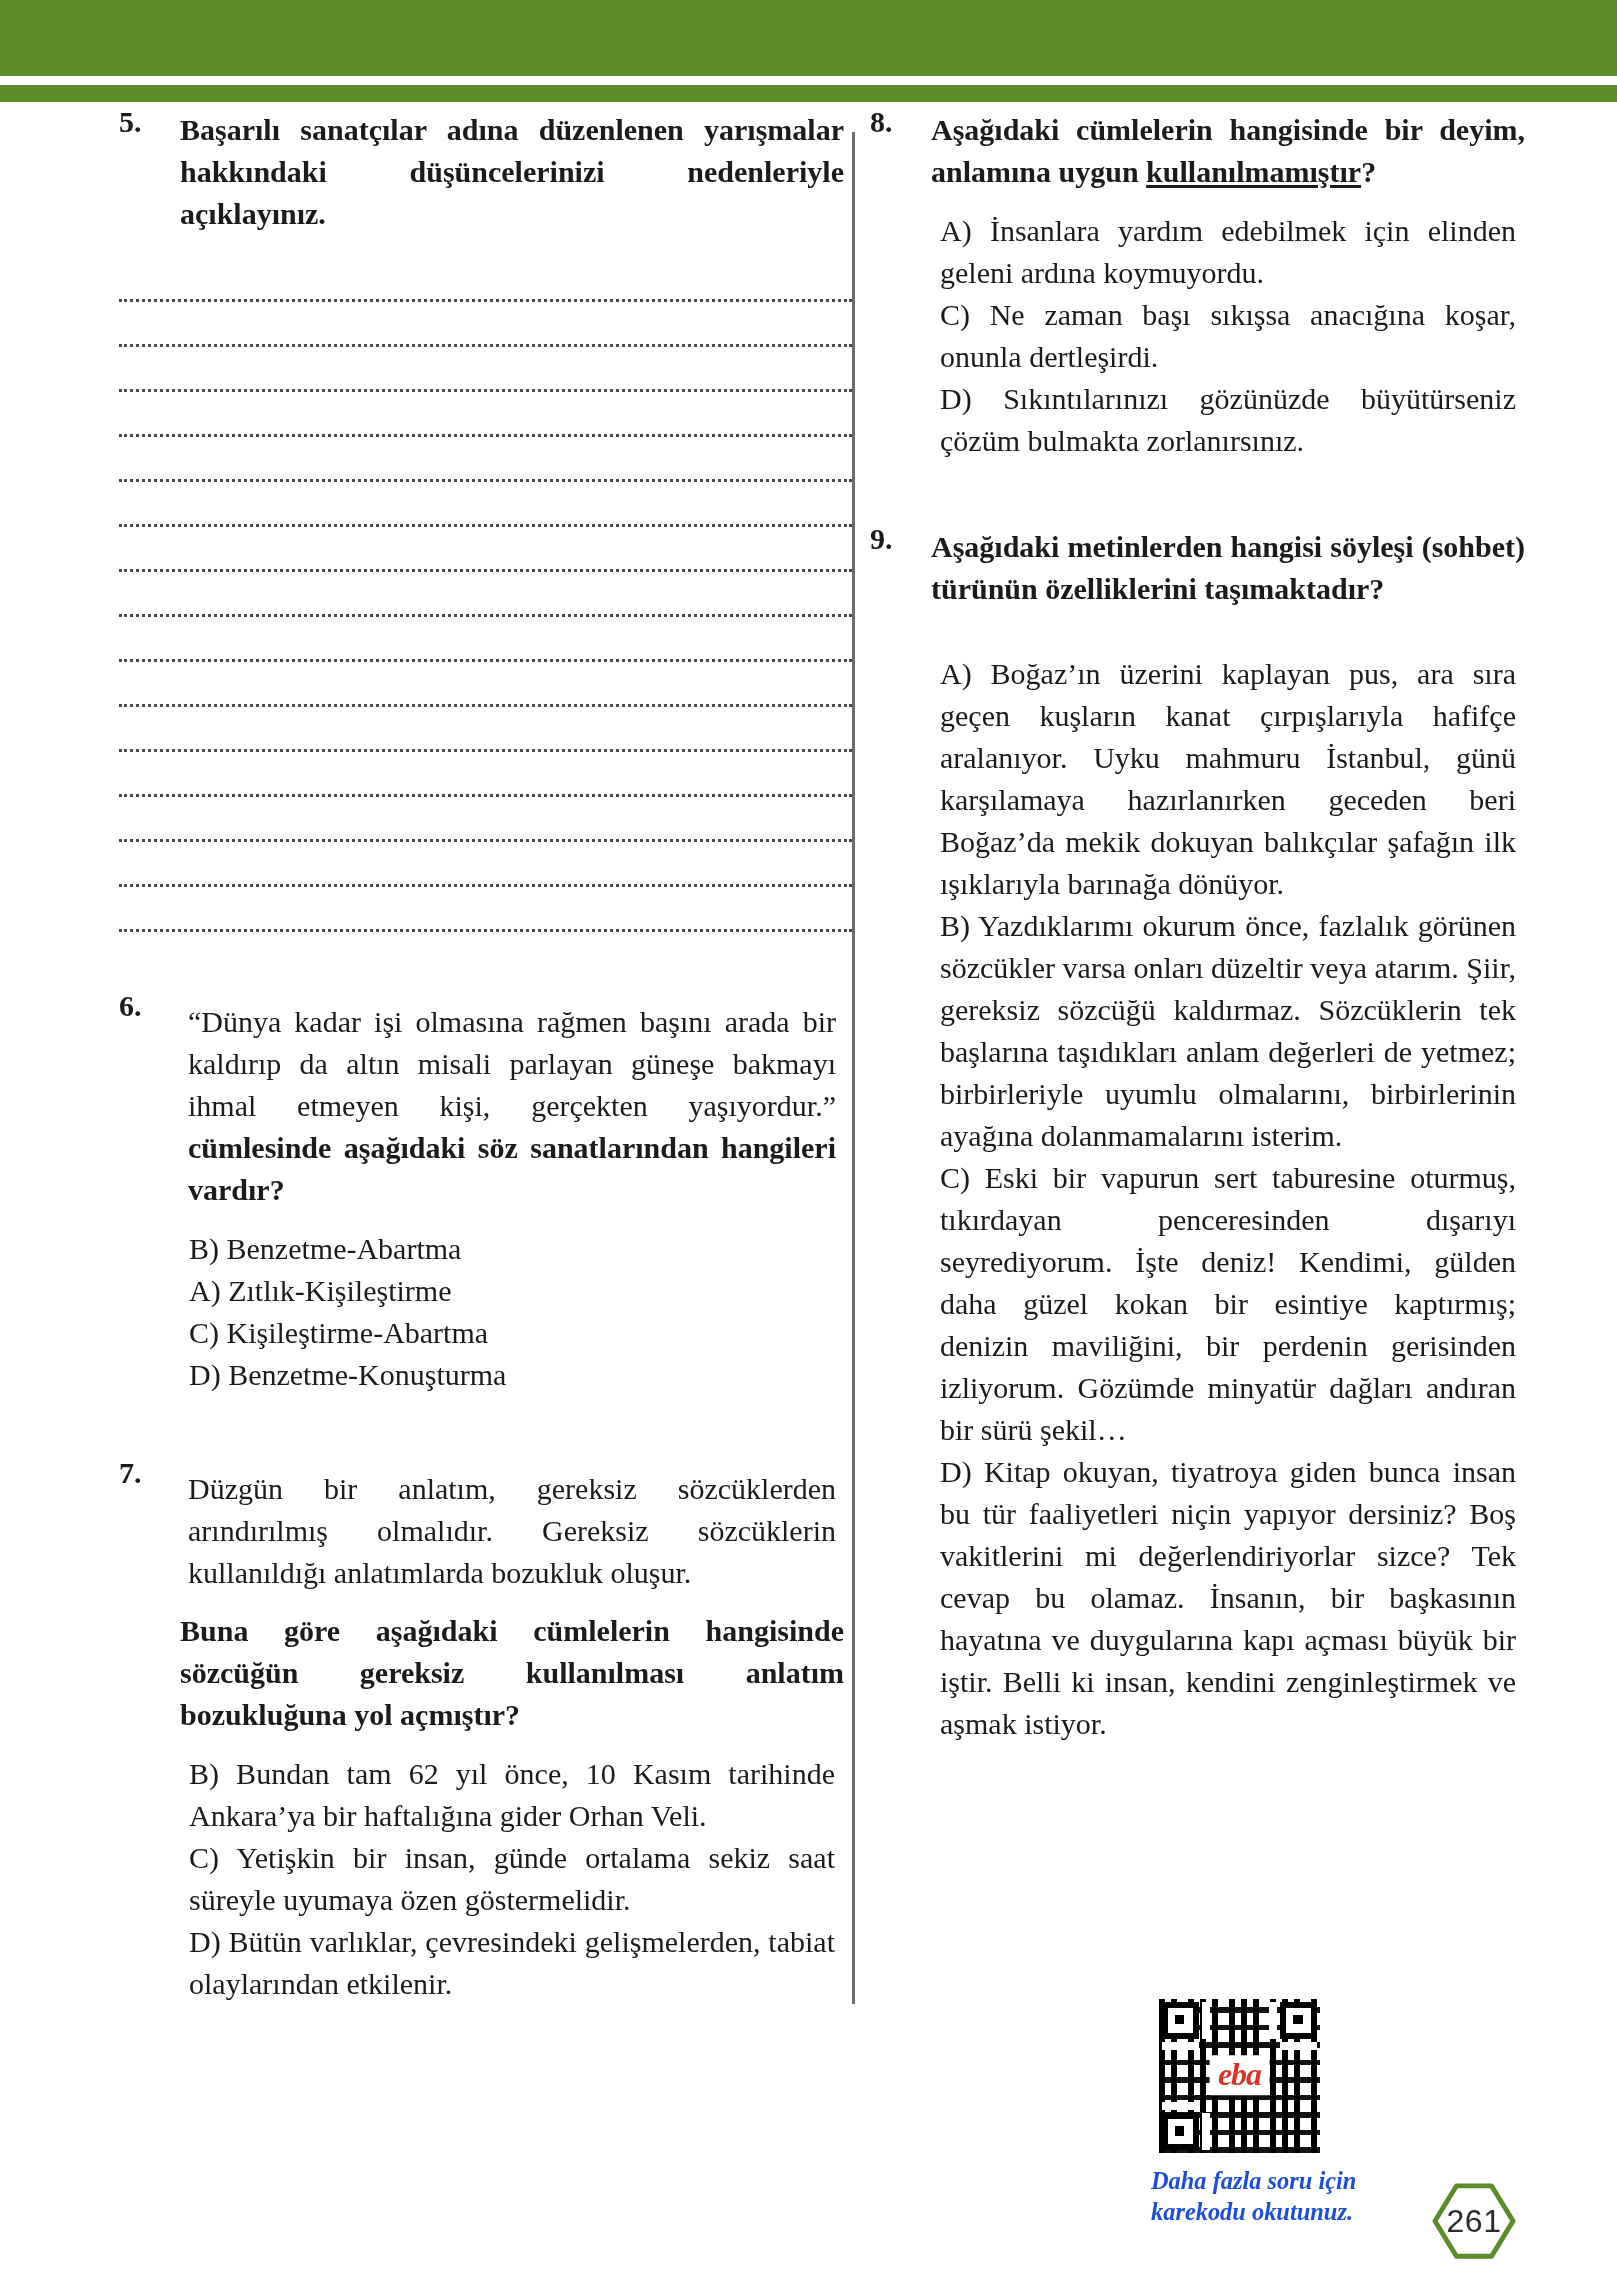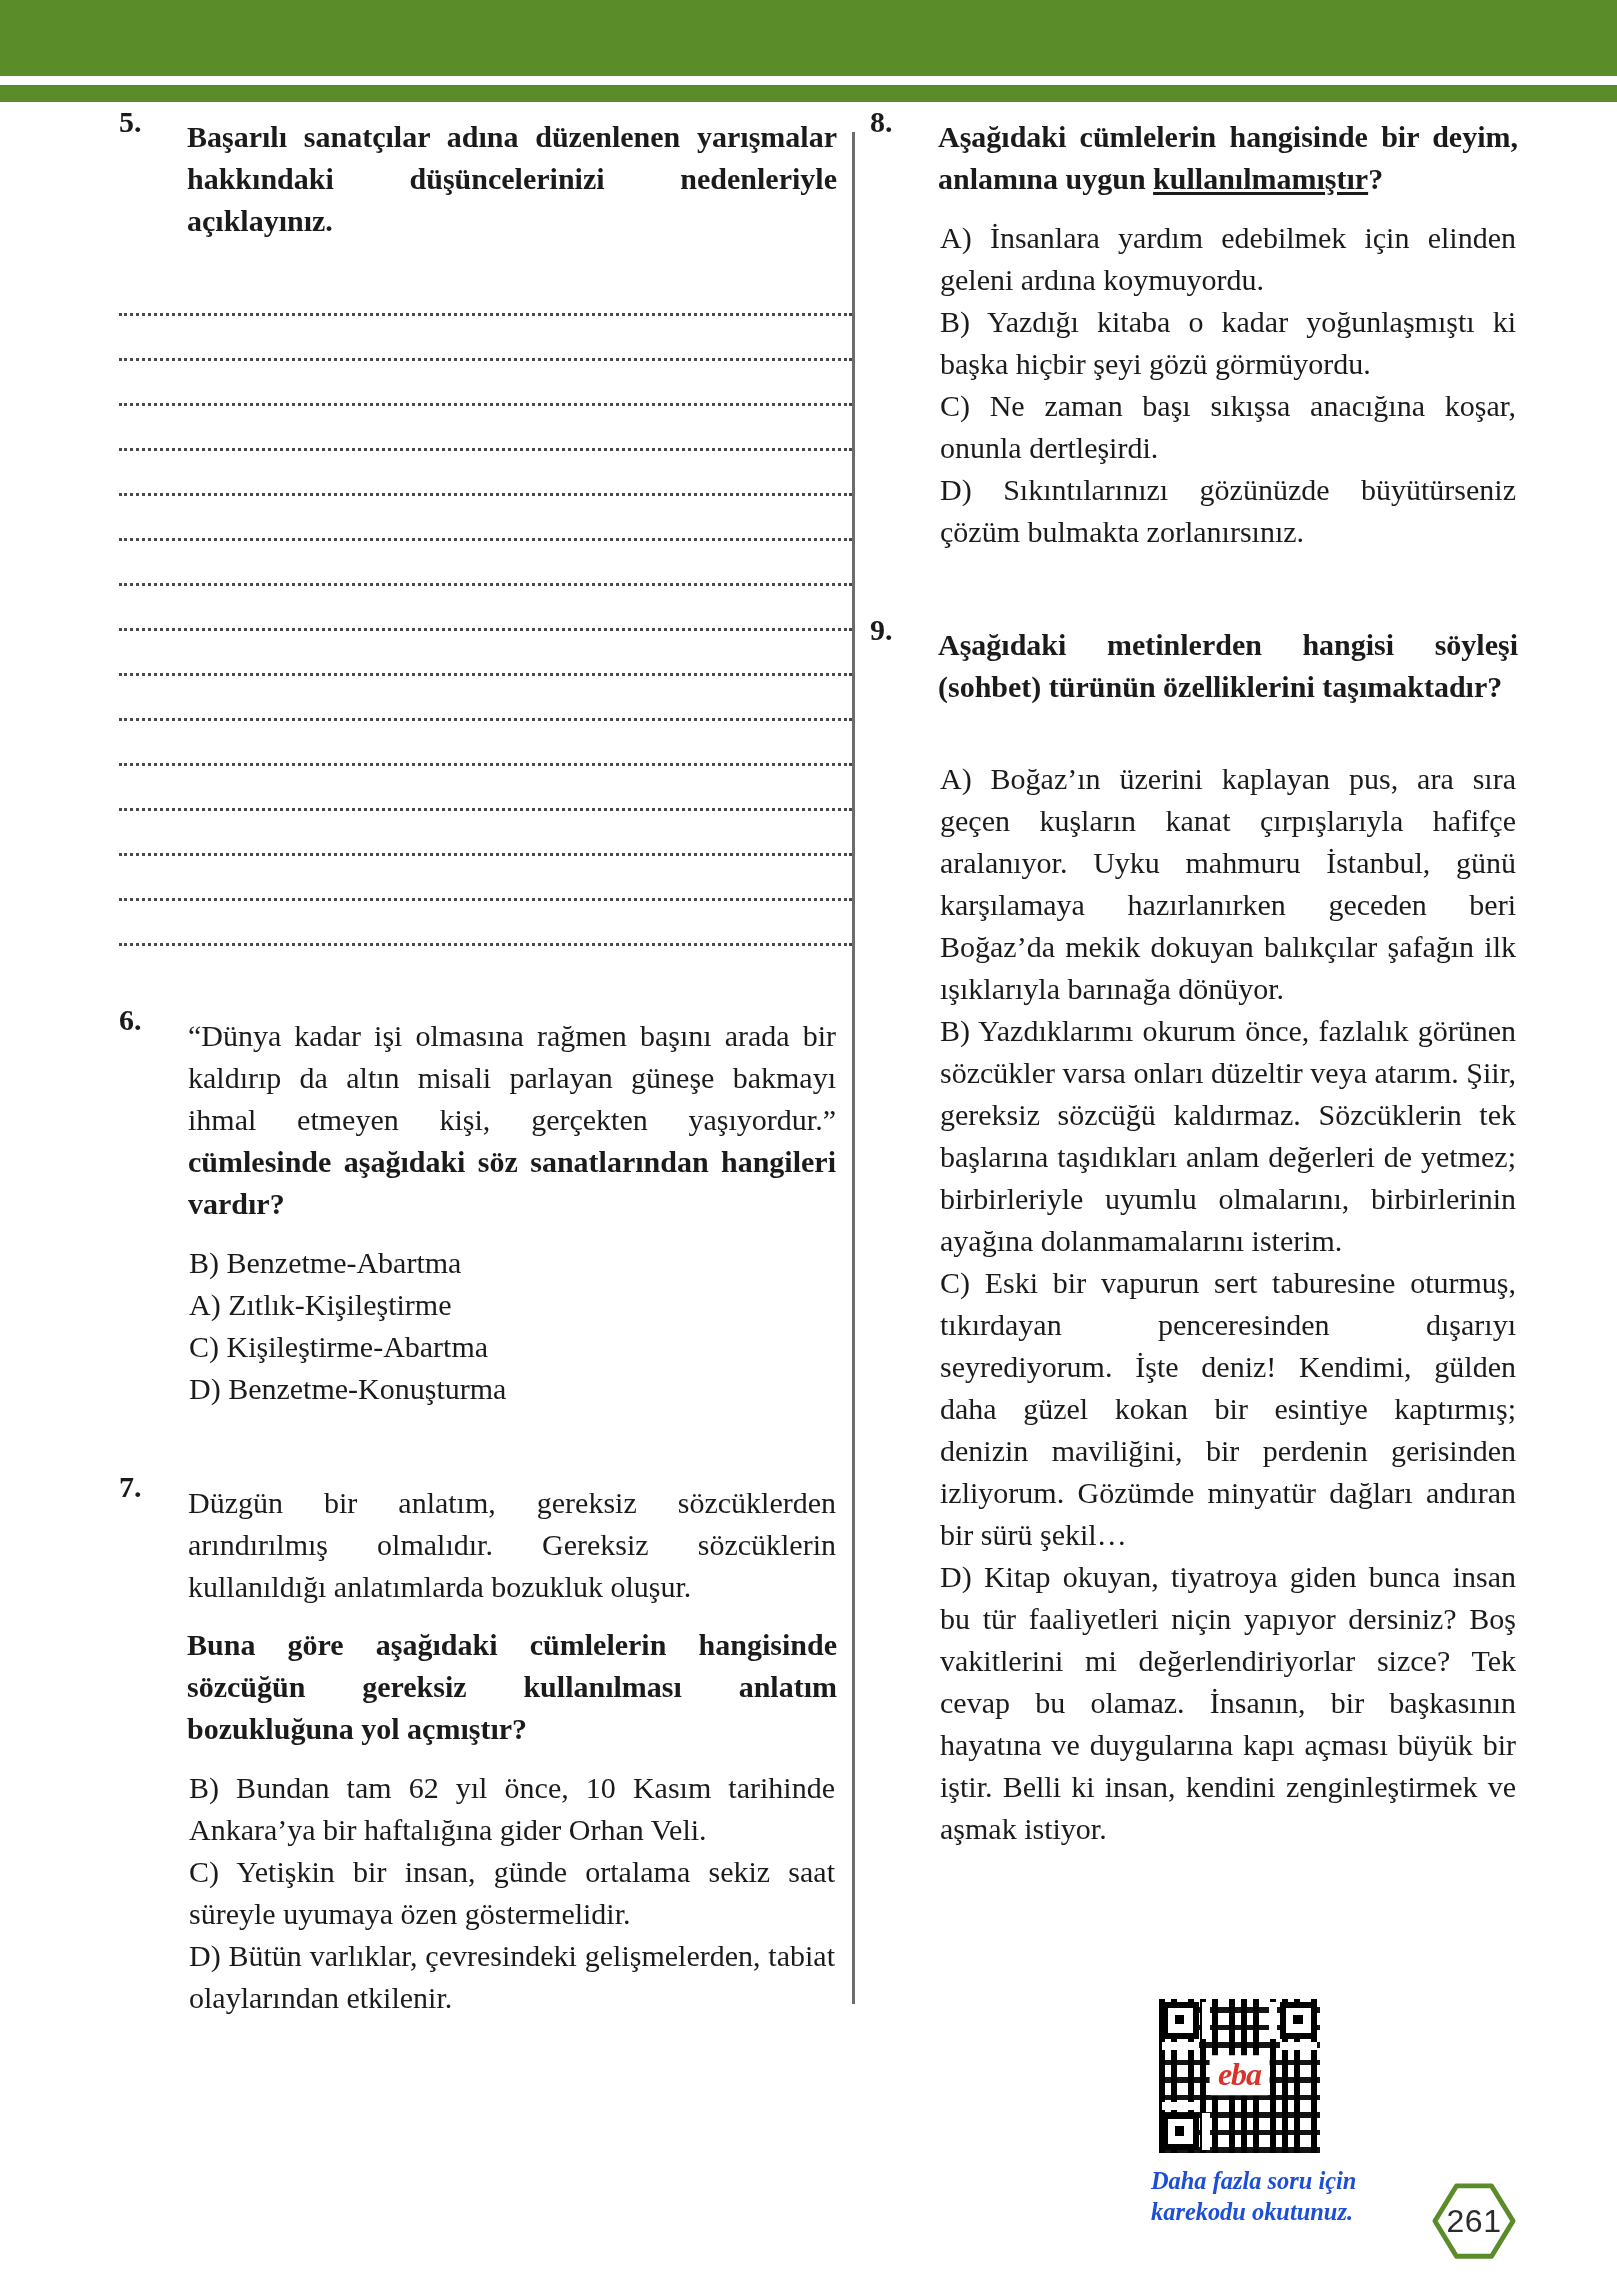--- a/index.html
+++ b/index.html
@@ -81,21 +81,21 @@
     flex: 1 1 auto;
     min-width: 0;
   }
 
   .q-stem {
     font-weight: bold;
     font-size: 30px;
     line-height: 42px;
     text-align: justify;
     text-justify: inter-word;
-    margin: 15px;
+    margin: 8px;
     hyphens: manual;
   }
   .q-stem .u {
     text-decoration: underline;
     text-underline-offset: 2.9px;
   }
   .q-stem .reg {
     font-weight: bold;
   }
   .q-para {
@@ -322,21 +322,20 @@
 
   <div class="col col-right">
 
     <div class="question">
       <div class="q-row">
         <div class="q-num">8.</div>
         <div class="q-body">
           <p class="q-stem"><span>Aşağıdaki cümlelerin hangisinde bir deyim, anlamına uygun </span><span class="u">kullanılma­mıştır</span><span>?</span></p>
           <ul class="options">
             <li class="justify">A) İnsanlara yardım edebilmek için elin­den geleni ardına koymuyordu.</li>
-            <li class="justify">B) Yazdığı kitaba o kadar yoğunlaşmıştı ki başka hiçbir şeyi gözü görmüyordu.</li>
             <li class="justify">C) Ne zaman başı sıkışsa anacığına koşar, onunla dertleşirdi.</li>
             <li class="justify">D) Sıkıntılarınızı gözünüzde büyütürse­niz çözüm bulmakta zorlanırsınız.</li>
           </ul>
         </div>
       </div>
     </div>
 
     <div class="gap-md"></div>
 
     <div class="question">

